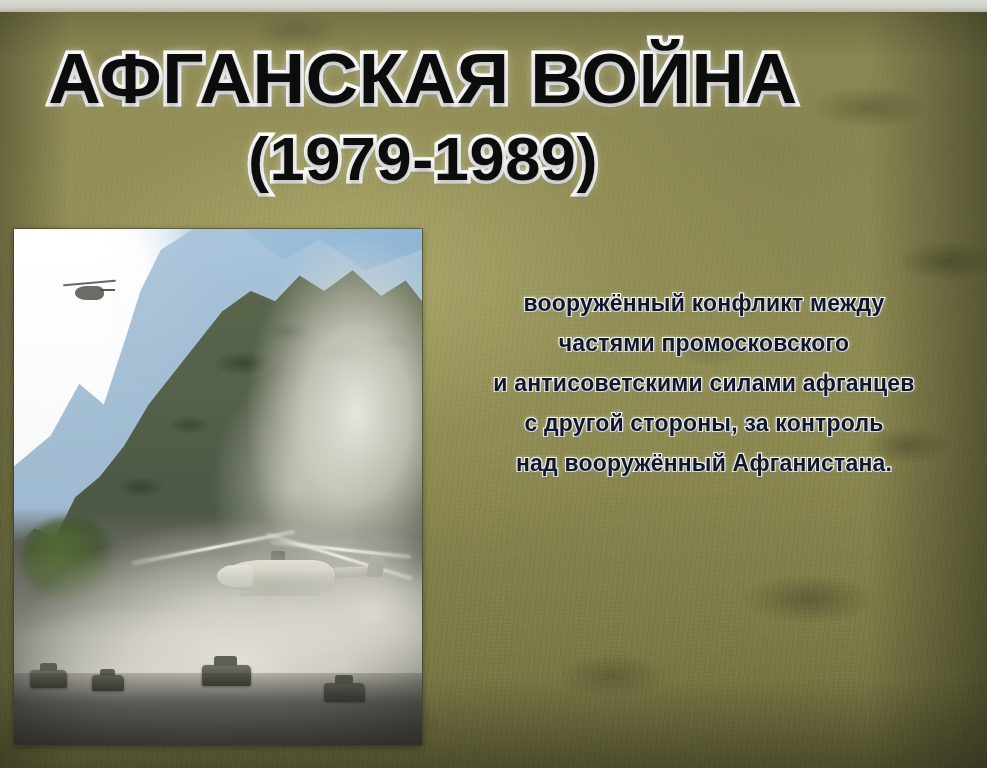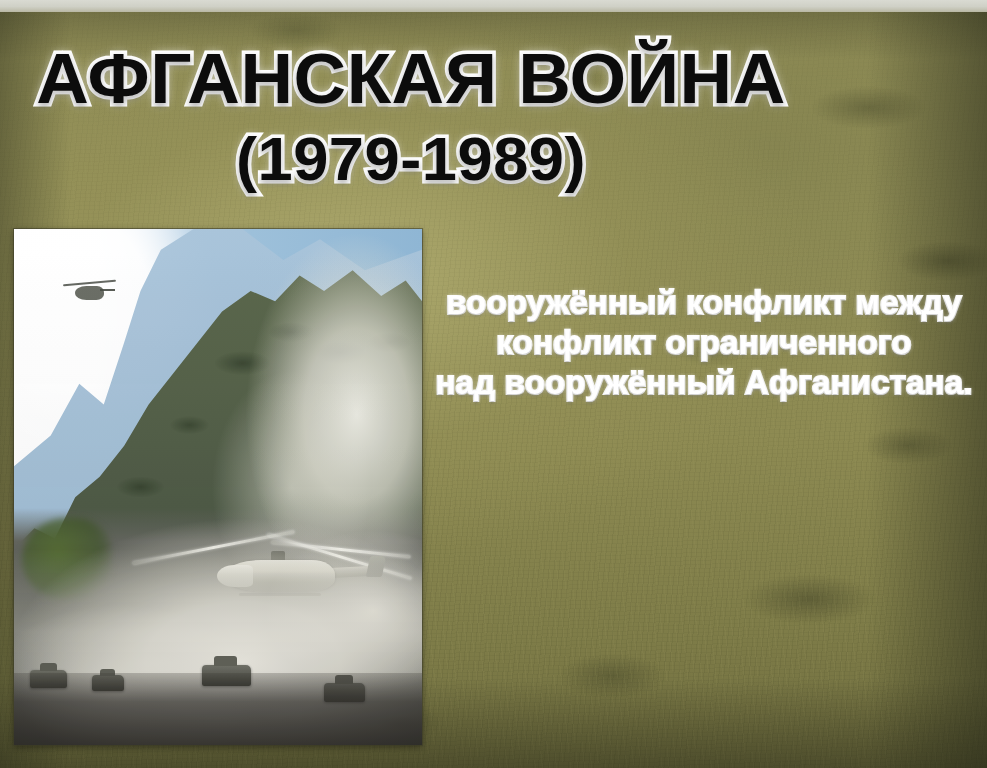--- a/index.html
+++ b/index.html
@@ -70,21 +70,21 @@
     position: absolute;
     top: 0; left: 0; right: 0;
     height: 12px;
     background: linear-gradient(to bottom, #d9dad2 0%, #cfd0c6 55%, #b9b8a4 100%);
   }
 
   
   .title-block {
     position: absolute;
     top: 44px;
-    left: 4px;
+    left: 16px;
     width: 814px;
     text-align: center;
     z-index: 6;
   }
   .title-main, .title-years {
     display: block;
     color: #0c0c0c;
     font-weight: 700;
     letter-spacing: .5px;
     line-height: 1.0;
@@ -331,22 +331,22 @@
   .body-text {
     position: absolute;
     left: 428px;
     top: 283px;
     width: 552px;
     z-index: 6;
     text-align: center;
   }
   .body-line {
     display: block;
-    color: #ffffff;
-    font-size: 33px;
+    color: #0f172a;
+    font-size: 23px;
     font-weight: 700;
     line-height: 40px;
     letter-spacing: .2px;
     white-space: nowrap;
     -webkit-text-stroke: 2.2px #ffffff;
     paint-order: stroke fill;
     text-shadow:
       0 0 4px rgba(255,255,255,.9),
       0 2px 3px rgba(0,0,0,.35);
   }
@@ -401,17 +401,19 @@
     <div class="veh v1"></div>
     <div class="veh v2"></div>
     <div class="veh v3"></div>
     <div class="veh v4"></div>
     <div class="ph-layer ph-foreground"></div>
     <div class="ph-layer ph-grade"></div>
   </div>
 
   <div class="body-text">
     <span class="body-line">вооружённый конфликт между</span>
-    <span class="body-line">конфликт ограниченного</span>
+    <span class="body-line">частями промосковского</span>
+    <span class="body-line">и антисоветскими силами афганцев</span>
+    <span class="body-line">с другой стороны, за контроль</span>
     <span class="body-line">над вооружённый Афганистана.</span>
   </div>
 
 </div>
 
 </body></html>

